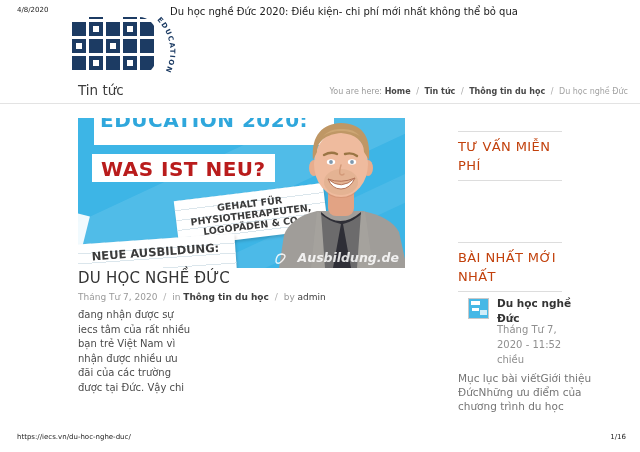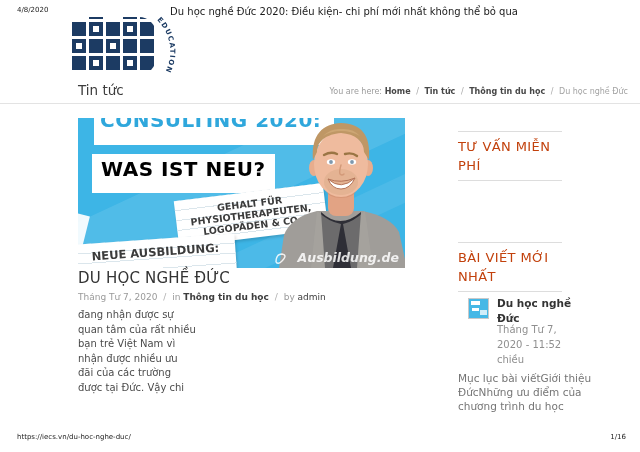--- a/index.html
+++ b/index.html
@@ -23,21 +23,21 @@
   .breadcrumb .bc-current { color:#a3a3a3; }
   .header-rule { left:0; top:103px; width:640px; height:1px; background:#e3e3e3; }
 
   
   .banner { left:78px; top:118px; width:327px; height:150px; background:#3db5e6; overflow:hidden; }
   .streak { position:absolute; background:rgba(255,255,255,0.10); transform:rotate(-25deg); }
   .streak1 { width:520px; height:58px; left:-90px; top:28px; }
   .streak2 { width:520px; height:26px; left:-50px; top:112px; background:rgba(255,255,255,0.08); }
   .box-top { position:absolute; left:16px; top:0; width:240px; height:27px; background:#fff; overflow:hidden; padding:0 6px; }
   .box-top span { display:block; margin-top:-11px; font-size:20px; line-height:26px; font-weight:bold; color:#2fa7dc; white-space:nowrap; letter-spacing:0.5px; }
-  .box-main { position:absolute; left:14px; top:36px; background:#fff; padding:3px 9px 12px; font-size:20px; font-weight:bold; color:#000000; white-space:nowrap; letter-spacing:0.5px; }
+  .box-main { position:absolute; left:14px; top:36px; background:#fff; padding:3px 9px 1px; font-size:20px; font-weight:bold; color:#b91c1c; white-space:nowrap; letter-spacing:0.5px; }
   .note { position:absolute; background:#fff; background-image:repeating-linear-gradient(to bottom, transparent 0 9px, #dbe6ec 9px 10px); box-shadow:1px 2px 3px rgba(0,0,0,0.15); color:#3b3b3b; font-weight:bold; text-align:center; }
   .note1 { left:98px; top:74px; width:150px; padding:6px 3px 7px; transform:rotate(-7deg); font-size:9.5px; line-height:11px; }
   .note2 { left:-2px; top:121px; width:160px; padding:7px 4px 24px; transform:rotate(-4deg); font-size:11.5px; line-height:12px; }
   .note-sliver { position:absolute; left:-8px; top:96px; width:16px; height:34px; background:rgba(255,255,255,0.92); transform:rotate(14deg); }
   .man { position:absolute; right:-4px; bottom:0; }
   .watermark { position:absolute; right:6px; bottom:3px; color:rgba(255,255,255,0.85); font-size:12.5px; font-weight:bold; font-style:italic; display:flex; align-items:center; gap:9px; }
 
   
   .article-title { left:78px; top:269px; font-size:15px; font-weight:500; color:#333; letter-spacing:0.2px; }
   .article-meta { left:78px; top:292px; font-size:9px; color:#9a9a9a; }
@@ -121,21 +121,21 @@
   <span class="bc-sep">/</span>
   <span class="bc-current">Du học nghề Đức</span>
 </div>
 <div class="abs header-rule"></div>
 
 <div class="abs banner">
   <div class="streak streak1"></div>
   <div class="streak streak2"></div>
   <div class="note-sliver"></div>
   <div class="box-top">
-      <span>CONSULTING 2020:</span>
+      <span>EDUCATION 2020:</span>
     </div>
   <div class="box-main">WAS IST NEU?</div>
   <div class="note note1">
     <div>GEHALT FÜR</div>
     <div>PHYSIOTHERAPEUTEN,</div>
     <div>LOGOPÄDEN &amp; CO.</div>
   </div>
   <div class="note note2">NEUE AUSBILDUNG:</div>
   <svg class="man" width="138" height="150" viewBox="0 0 138 150">
     <path d="M8 150 L13 117 Q20 99 46 93 L92 93 Q120 99 128 114 L136 150 Z" fill="#a09d99"></path>
@@ -173,36 +173,36 @@
   <span>Tháng Tư 7, 2020</span>
   <span class="meta-sep">/</span>
   <span>in</span>
   <span class="meta-link link">Thông tin du học</span>
   <span class="meta-sep">/</span>
   <span>by</span>
   <span class="meta-author link">admin</span>
 </div>
 <div class="abs article-body">
   <div>đang nhận được sự</div>
-  <div>quan tâm của rất nhiều</div>
+  <div>iecs tâm của rất nhiều</div>
   <div>bạn trẻ Việt Nam vì</div>
   <div>nhận được nhiều ưu</div>
   <div>đãi của các trường</div>
   <div>được tại Đức. Vậy chi</div>
 </div>
 
 <div class="abs sb-rule r1"></div>
 <div class="abs sb-heading sb-h1">
   <div>TƯ VẤN MIỄN</div>
   <div>PHÍ</div>
 </div>
 <div class="abs sb-rule r2"></div>
 <div class="abs sb-rule r3"></div>
 <div class="abs sb-heading sb-h2">
-  <div>BÀI VIẾT MỚI</div>
+  <div>BÀI NHẤT MỚI</div>
   <div>NHẤT</div>
 </div>
 <div class="abs sb-rule r4"></div>
 
 <div class="abs post-thumb"></div>
 <div class="abs post-title link">
   <div>Du học nghề</div>
   <div>Đức</div>
 </div>
 <div class="abs post-date">

